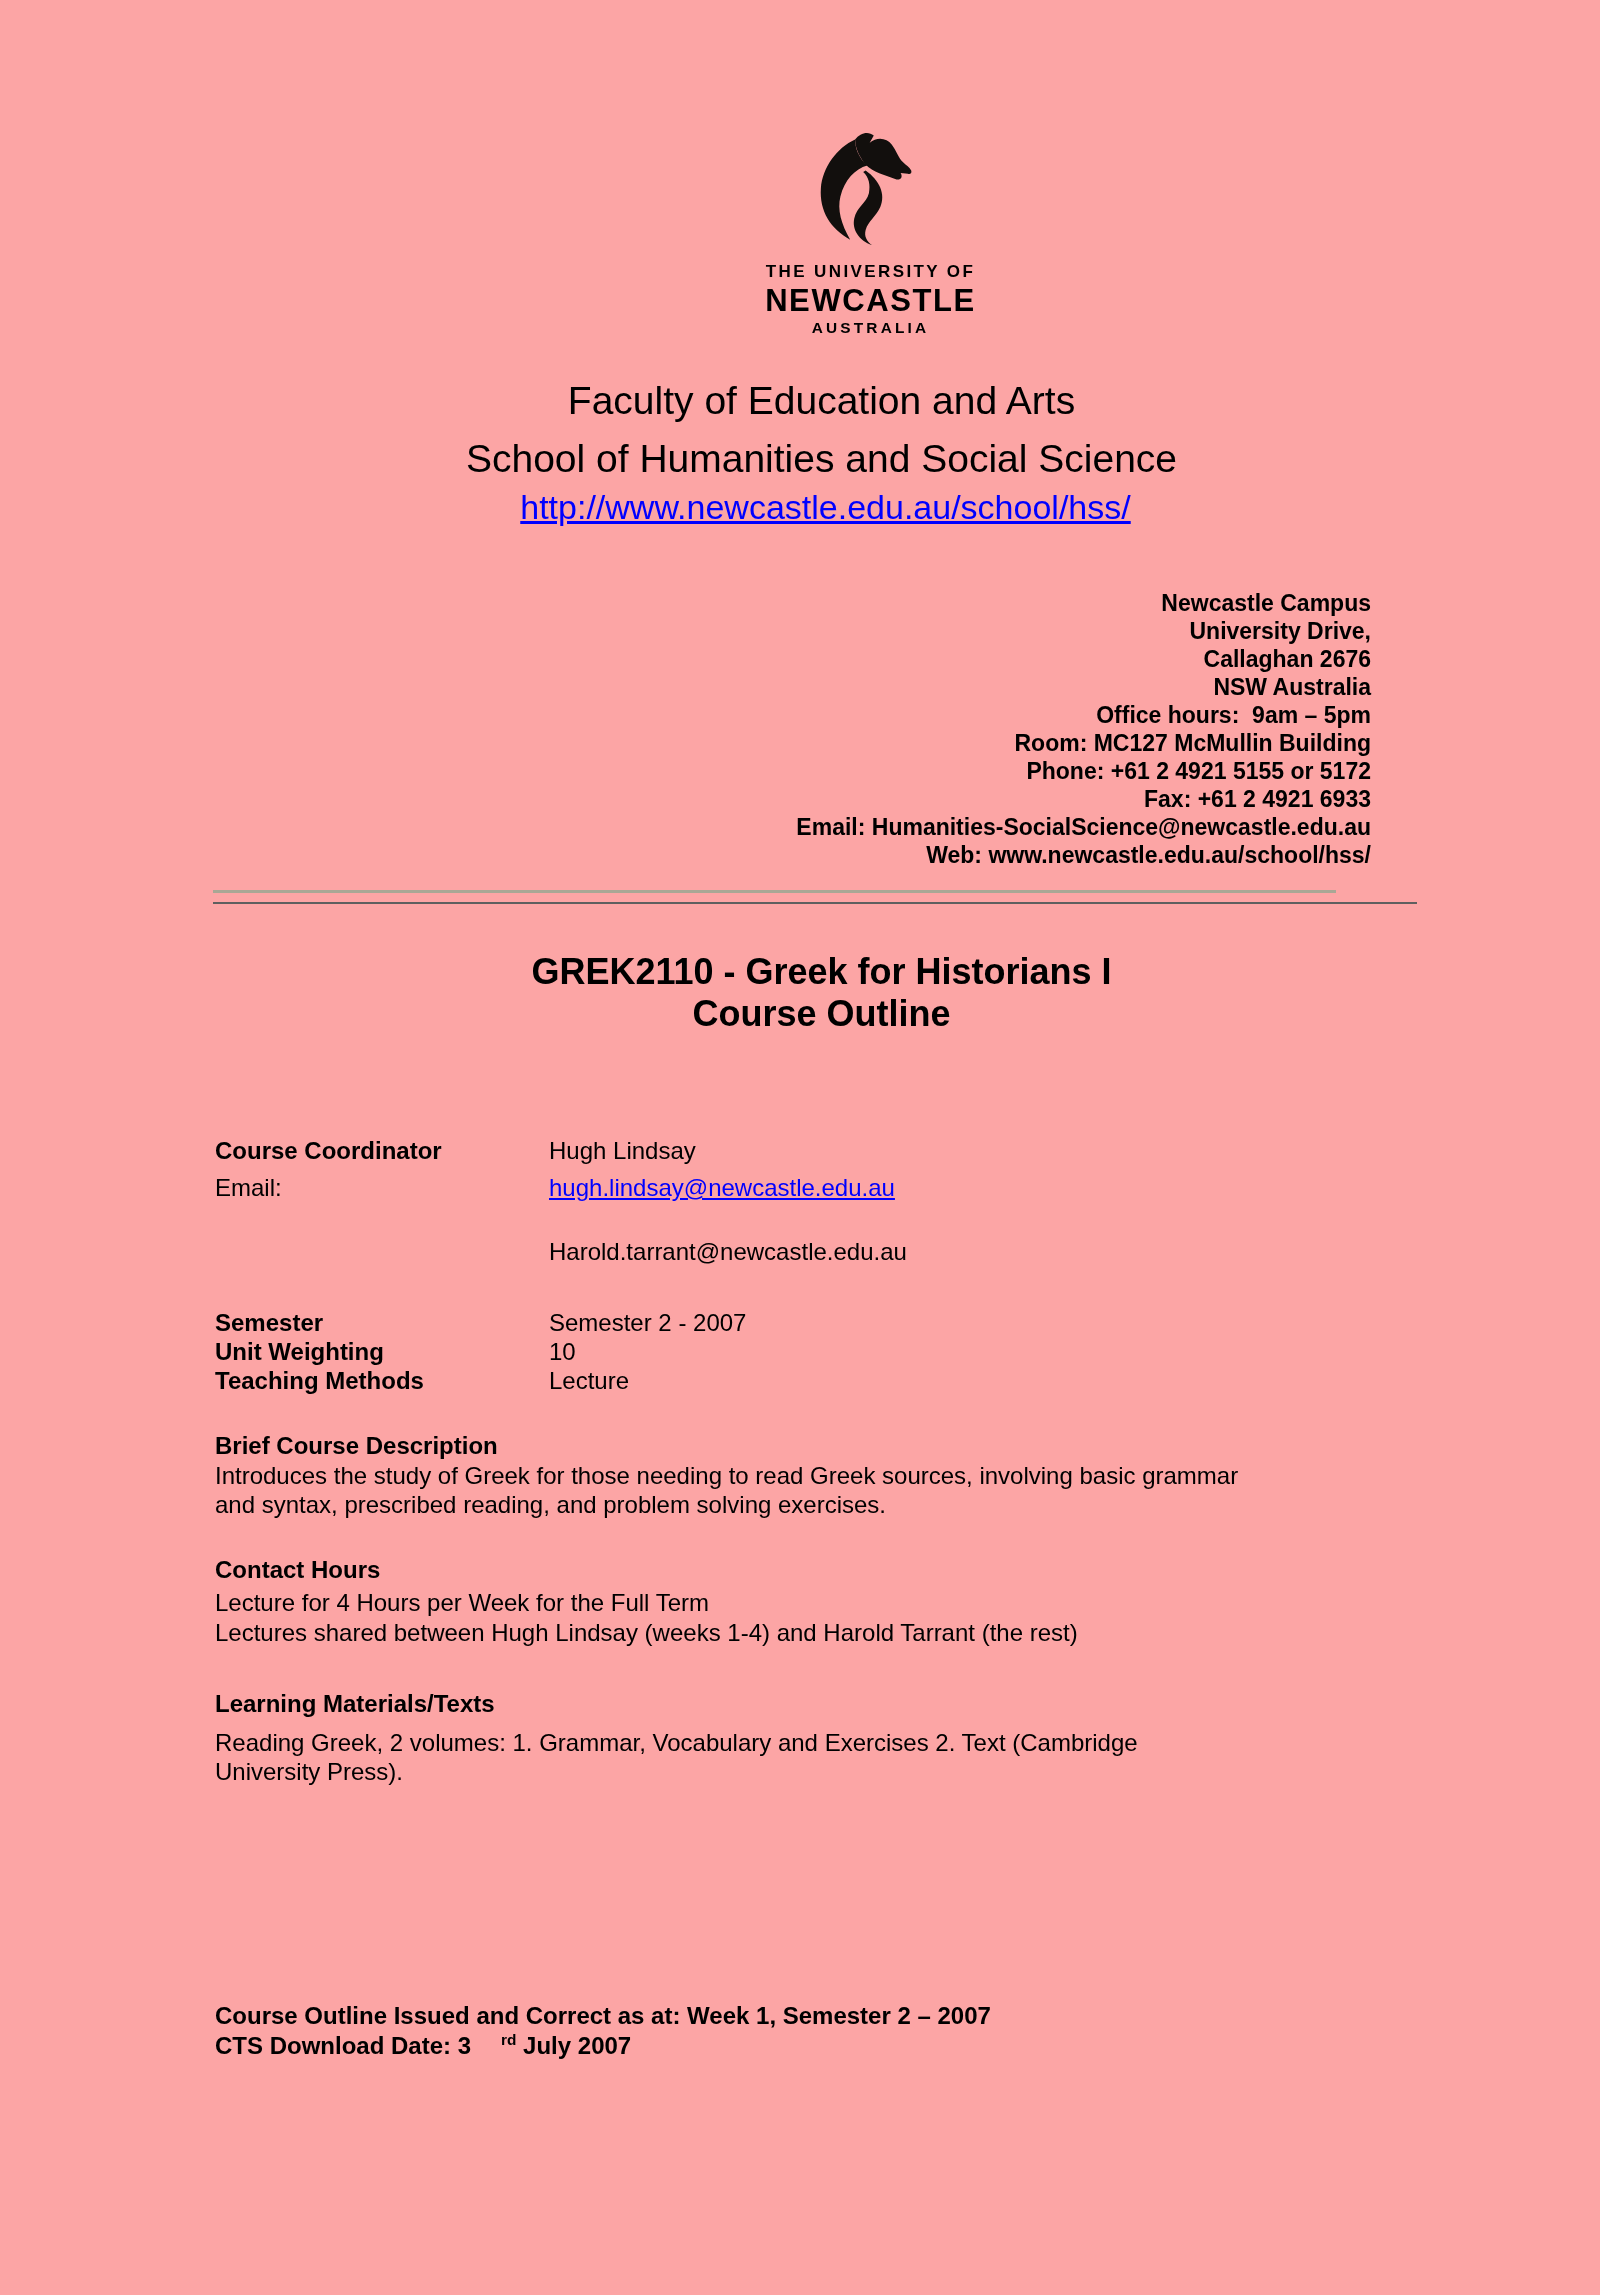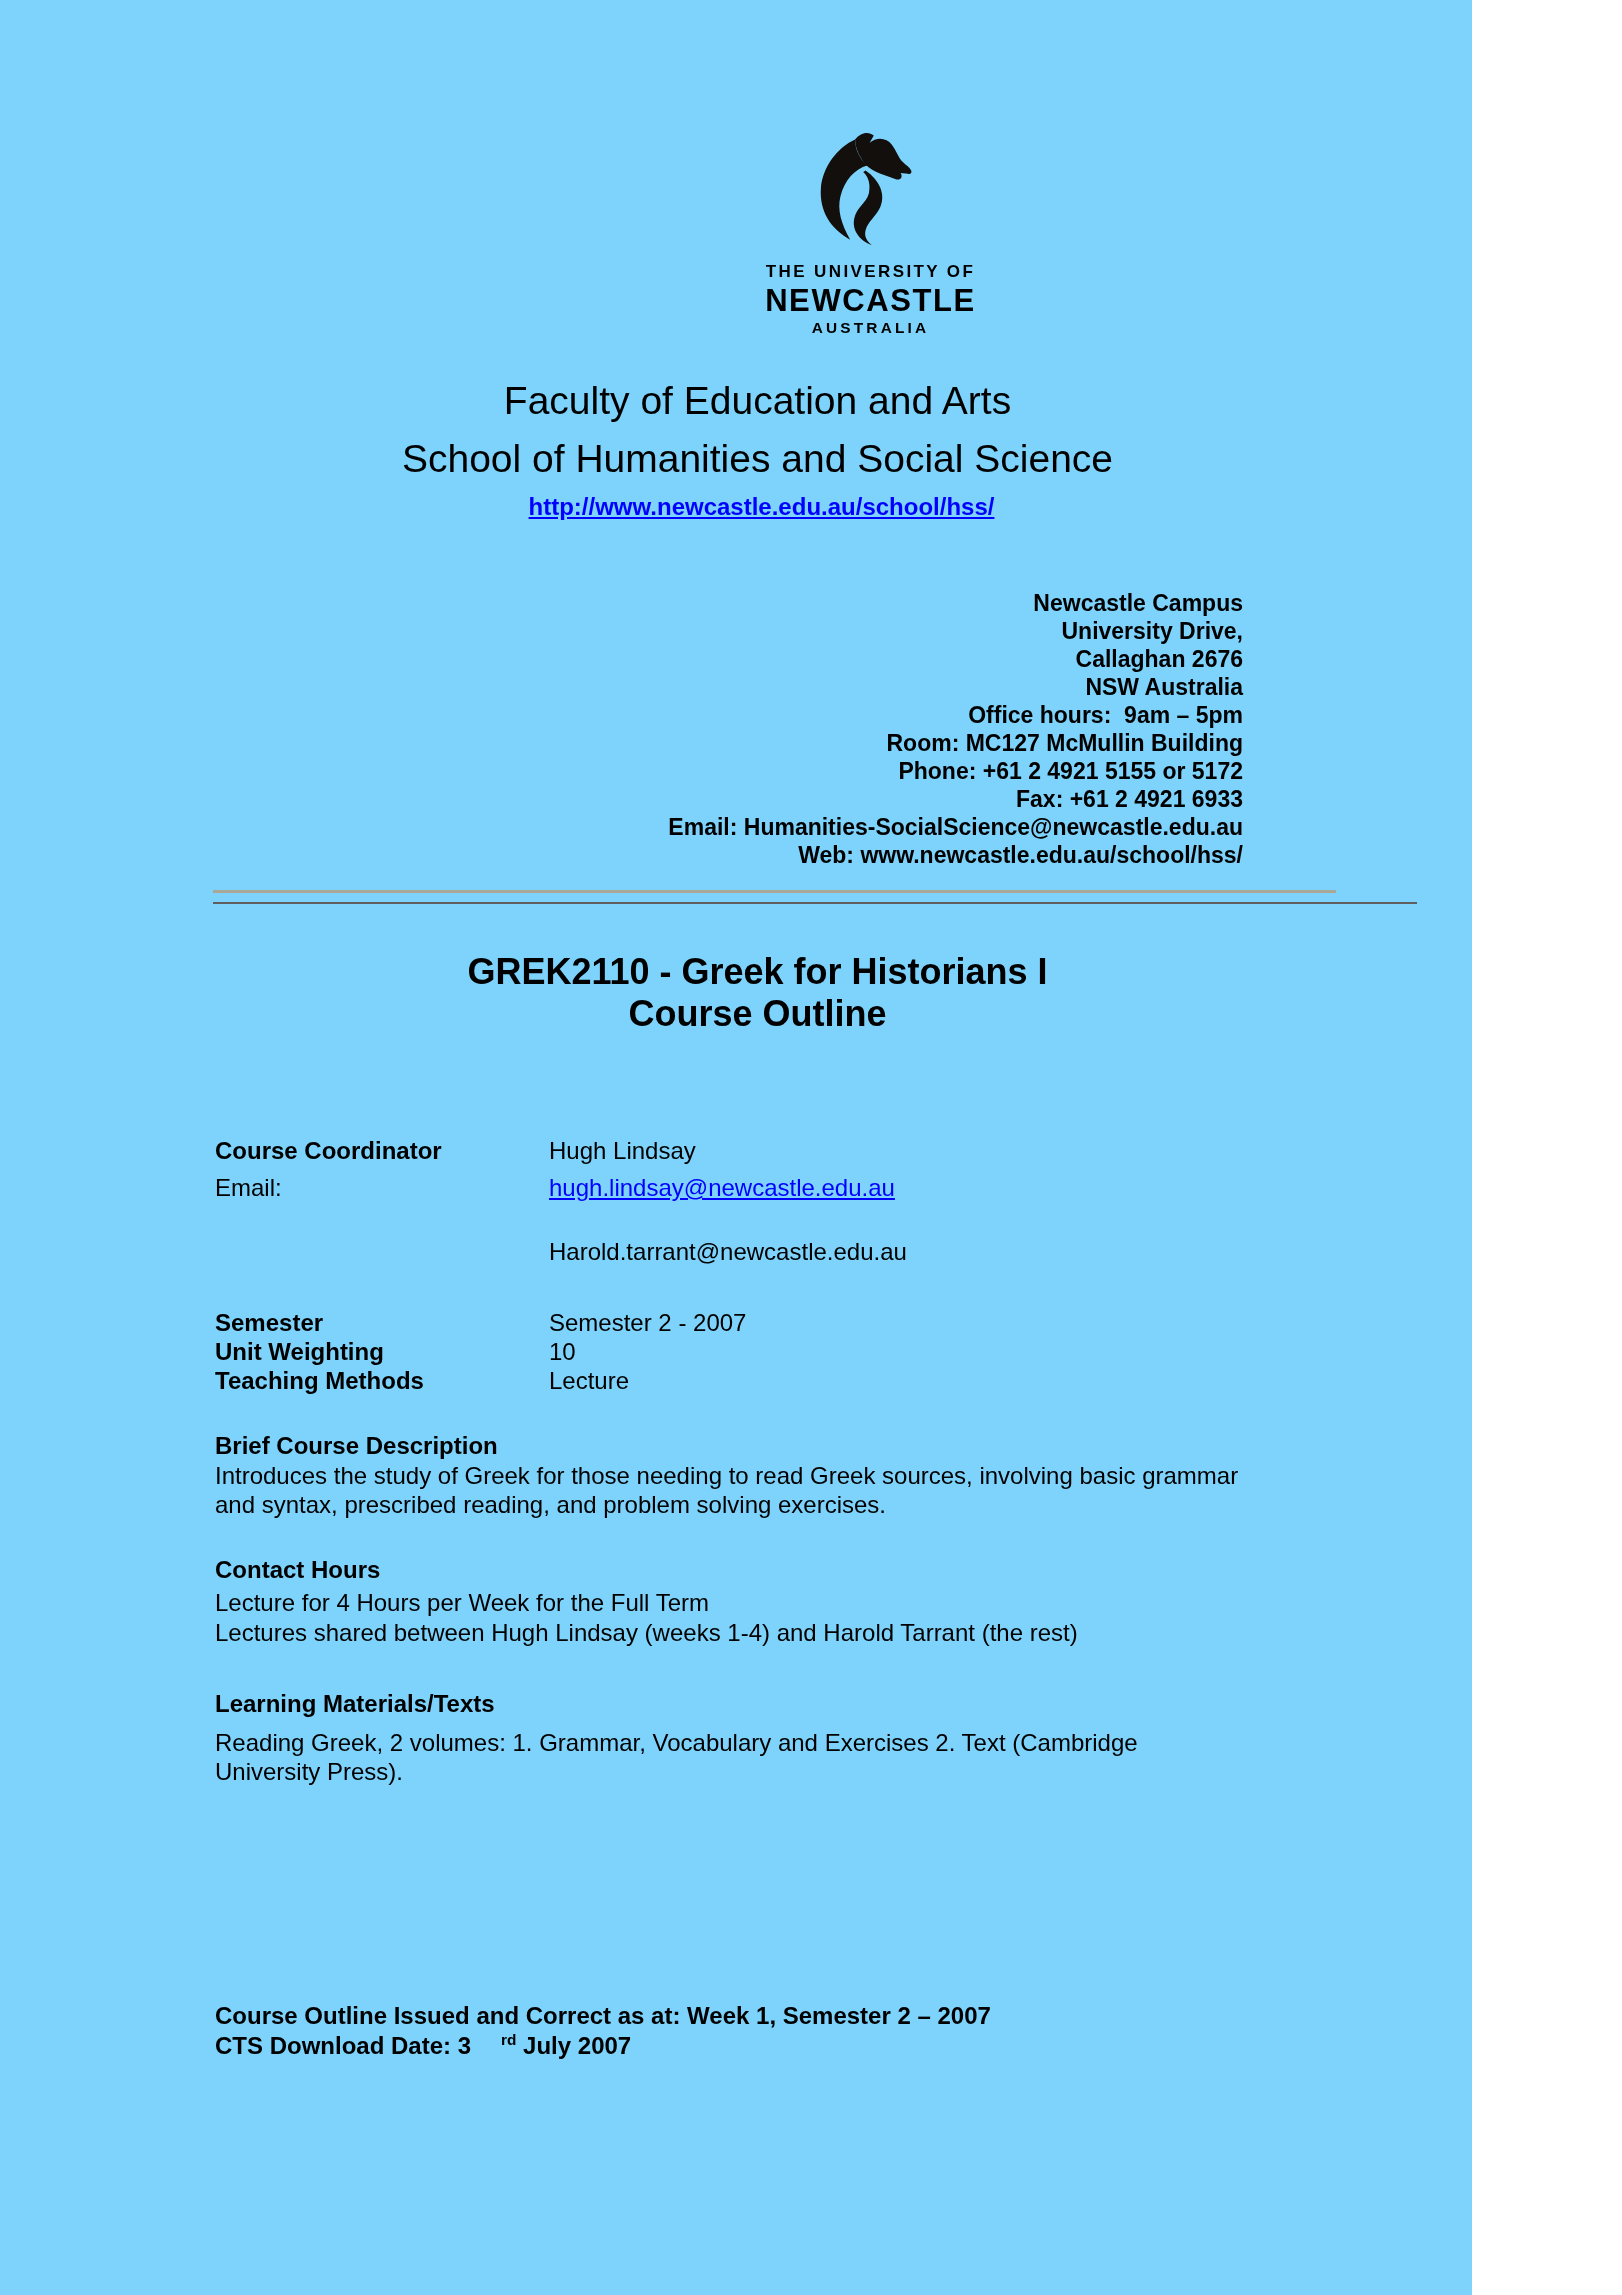--- a/index.html
+++ b/index.html
@@ -1,36 +1,36 @@
 <!DOCTYPE html>
 <html style="font-size:13px"><head>
 <meta charset="utf-8">
 <style>
   html,body { margin:0; padding:0; background:#ffffff; }
   .page {
-    position:relative; width:1472px; height:2295px; background:#7dd3fc;
+    position:relative; width:1600px; height:2295px; background:#fca5a5;
     font-family:"Liberation Sans","DejaVu Sans",sans-serif; color:#000000; overflow:hidden;
   }
   .abs { position:absolute; }
   .center { left:0; right:0; text-align:center;margin-left:43px; }
   .b { font-weight:bold; }
 
   
   .logo-wrap { left:708px; top:122px; width:325px; height:227px; }
   .horse { position:absolute; left:108px; top:6.5px; width:118px; height:122px; }
   .logo-top  { position:absolute; top:140px; left:0; right:0; text-align:center;
                font-size:17px; letter-spacing:2.4px; font-weight:600; }
   .logo-name { position:absolute; top:161px; left:0; right:0; text-align:center;
                font-size:31px; letter-spacing:1.6px; font-weight:600; }
   .logo-bot  { position:absolute; top:197px; left:0; right:0; text-align:center;
                font-size:15.4px; letter-spacing:3.2px; font-weight:600; }
 
   
   .faculty { top:372px; font-size:39px; line-height:58px; font-weight:400; }
-  .siteurl { top:491px; font-size:24px; line-height:32px; font-weight:bold;
+  .siteurl { top:491px; font-size:34px; line-height:32px; font-weight:normal;
              color:#0000ff; text-decoration:underline;padding-left:8px; }
 
   
   .address { top:589px; right:229px; text-align:right; font-size:23px;
              line-height:28px; font-weight:bold; }
   .address div { white-space:pre; }
 
   
   .rule-olive { left:213px; top:890px; width:1123px; height:3.2px; background:#a9a795; }
   .rule-gray  { left:213px; top:902px; width:1204px; height:2.4px; background:#5f5f5f; }

